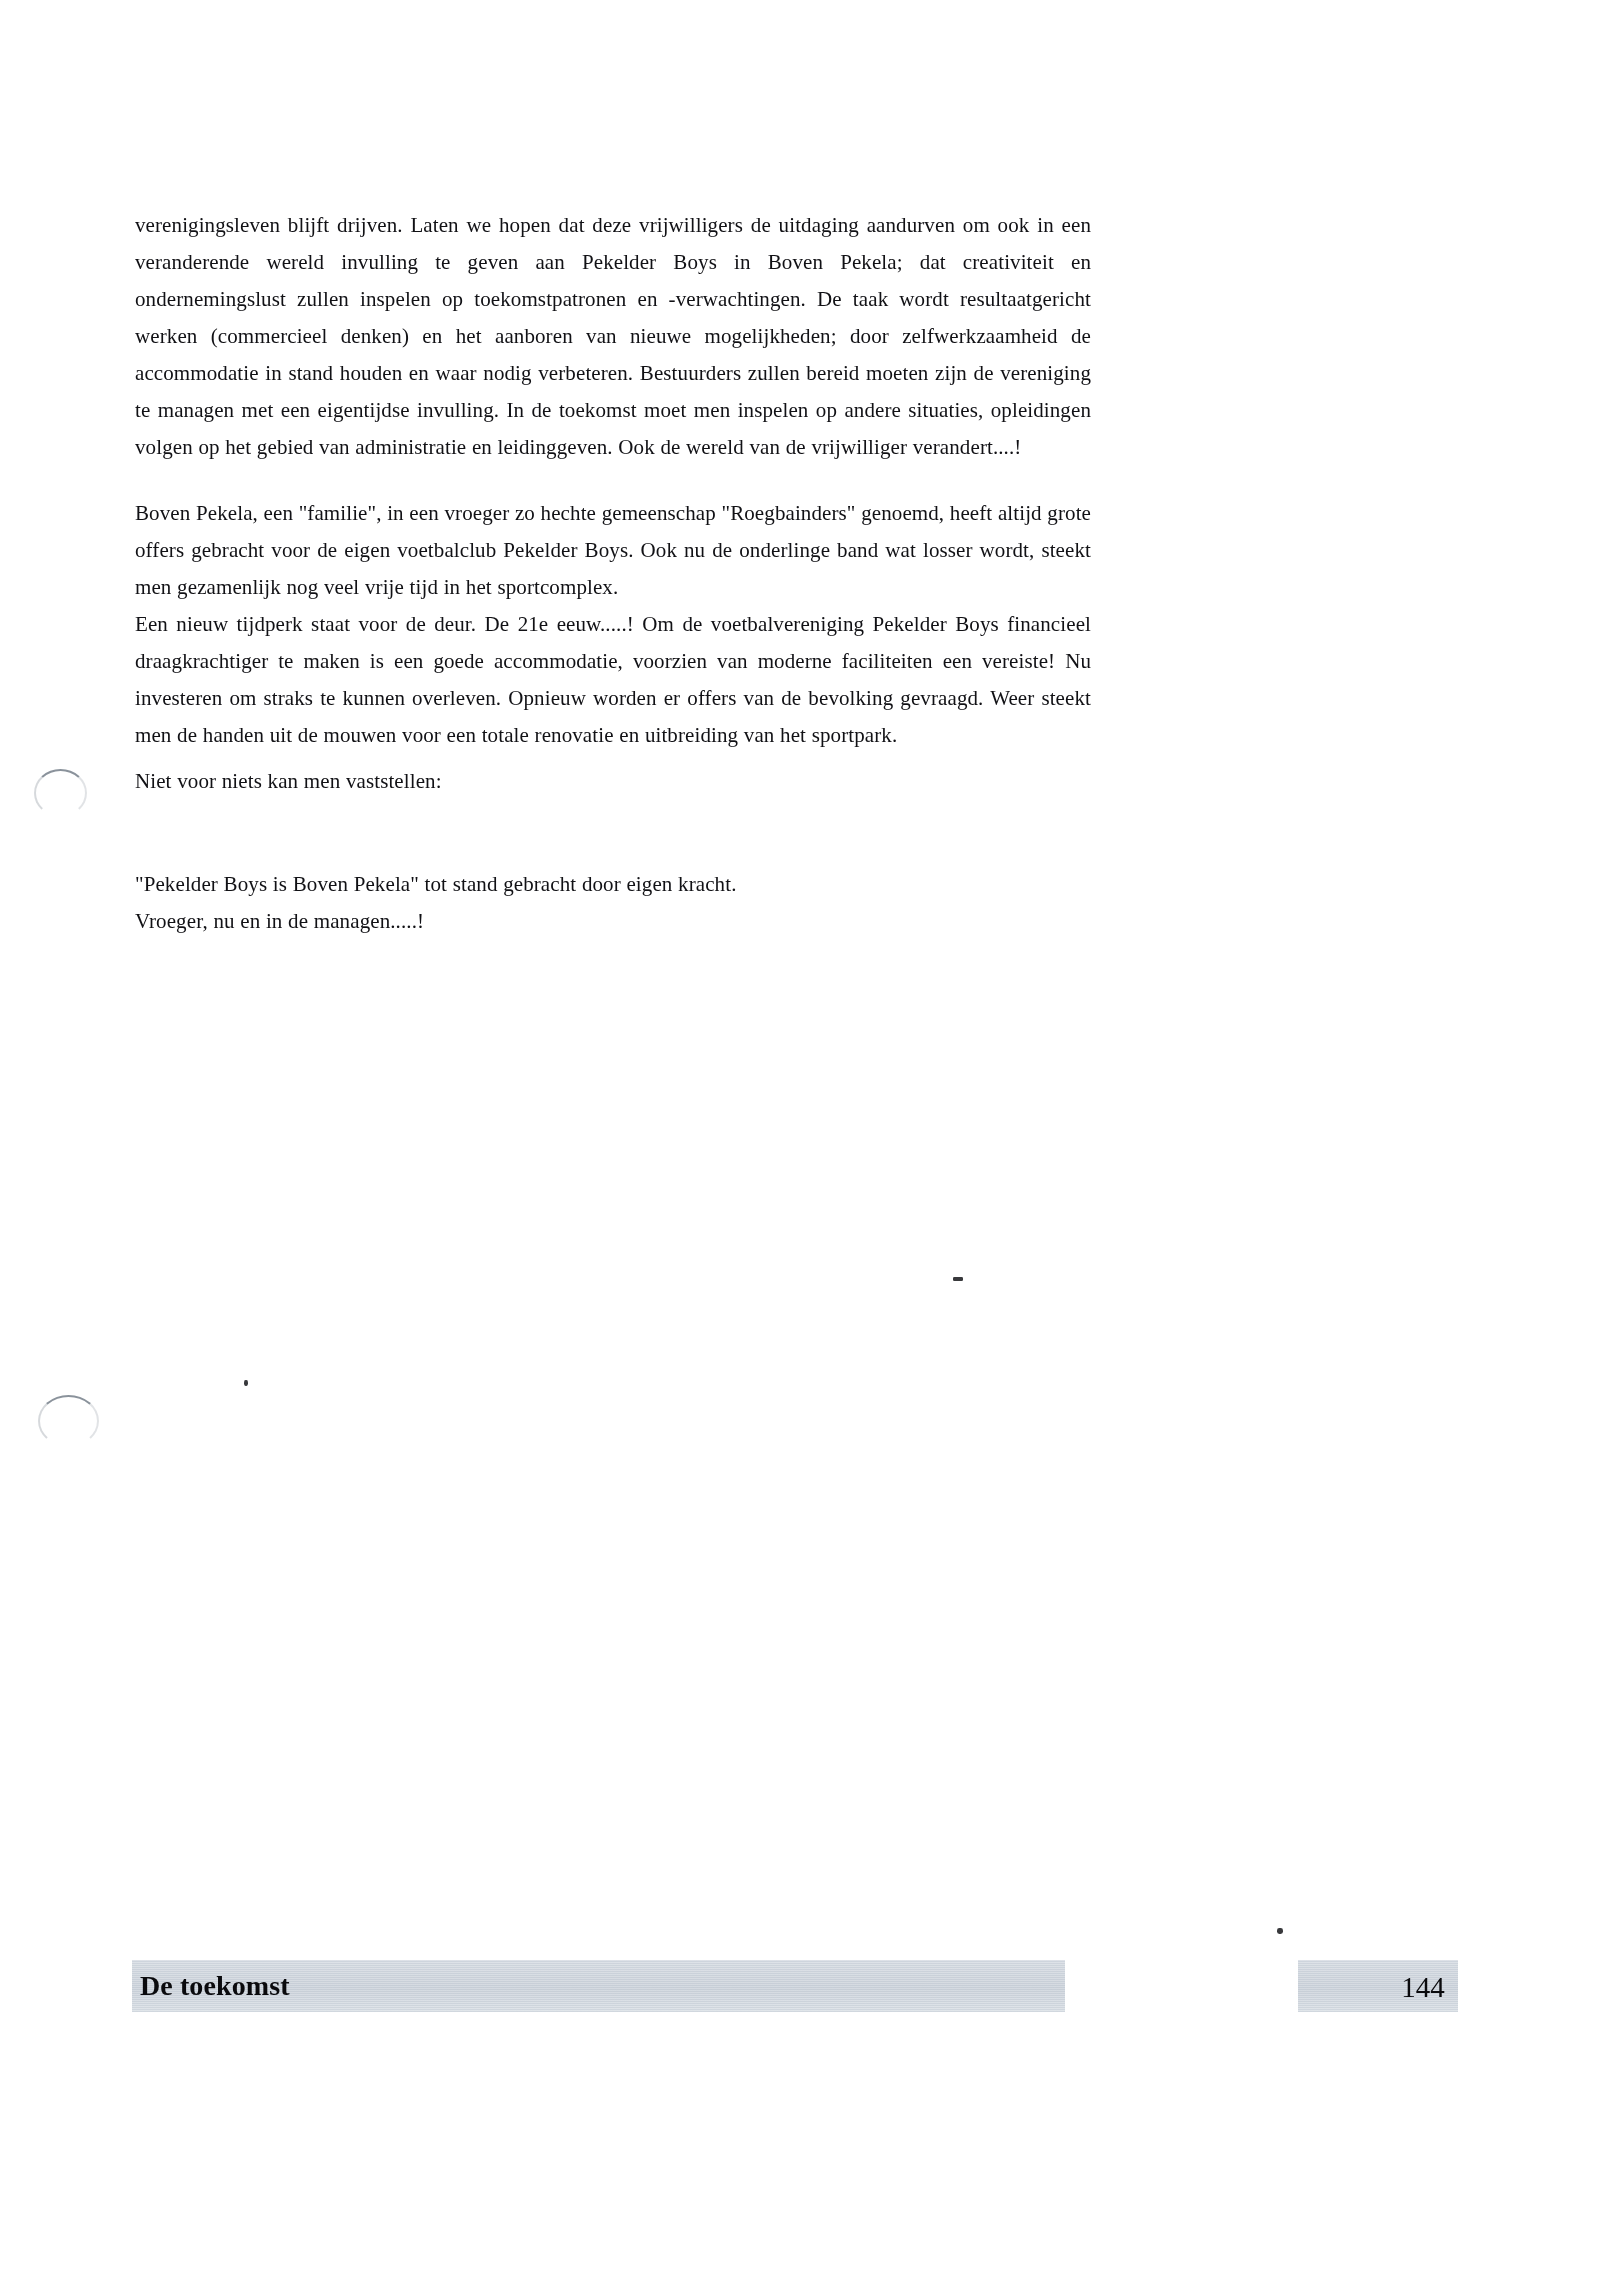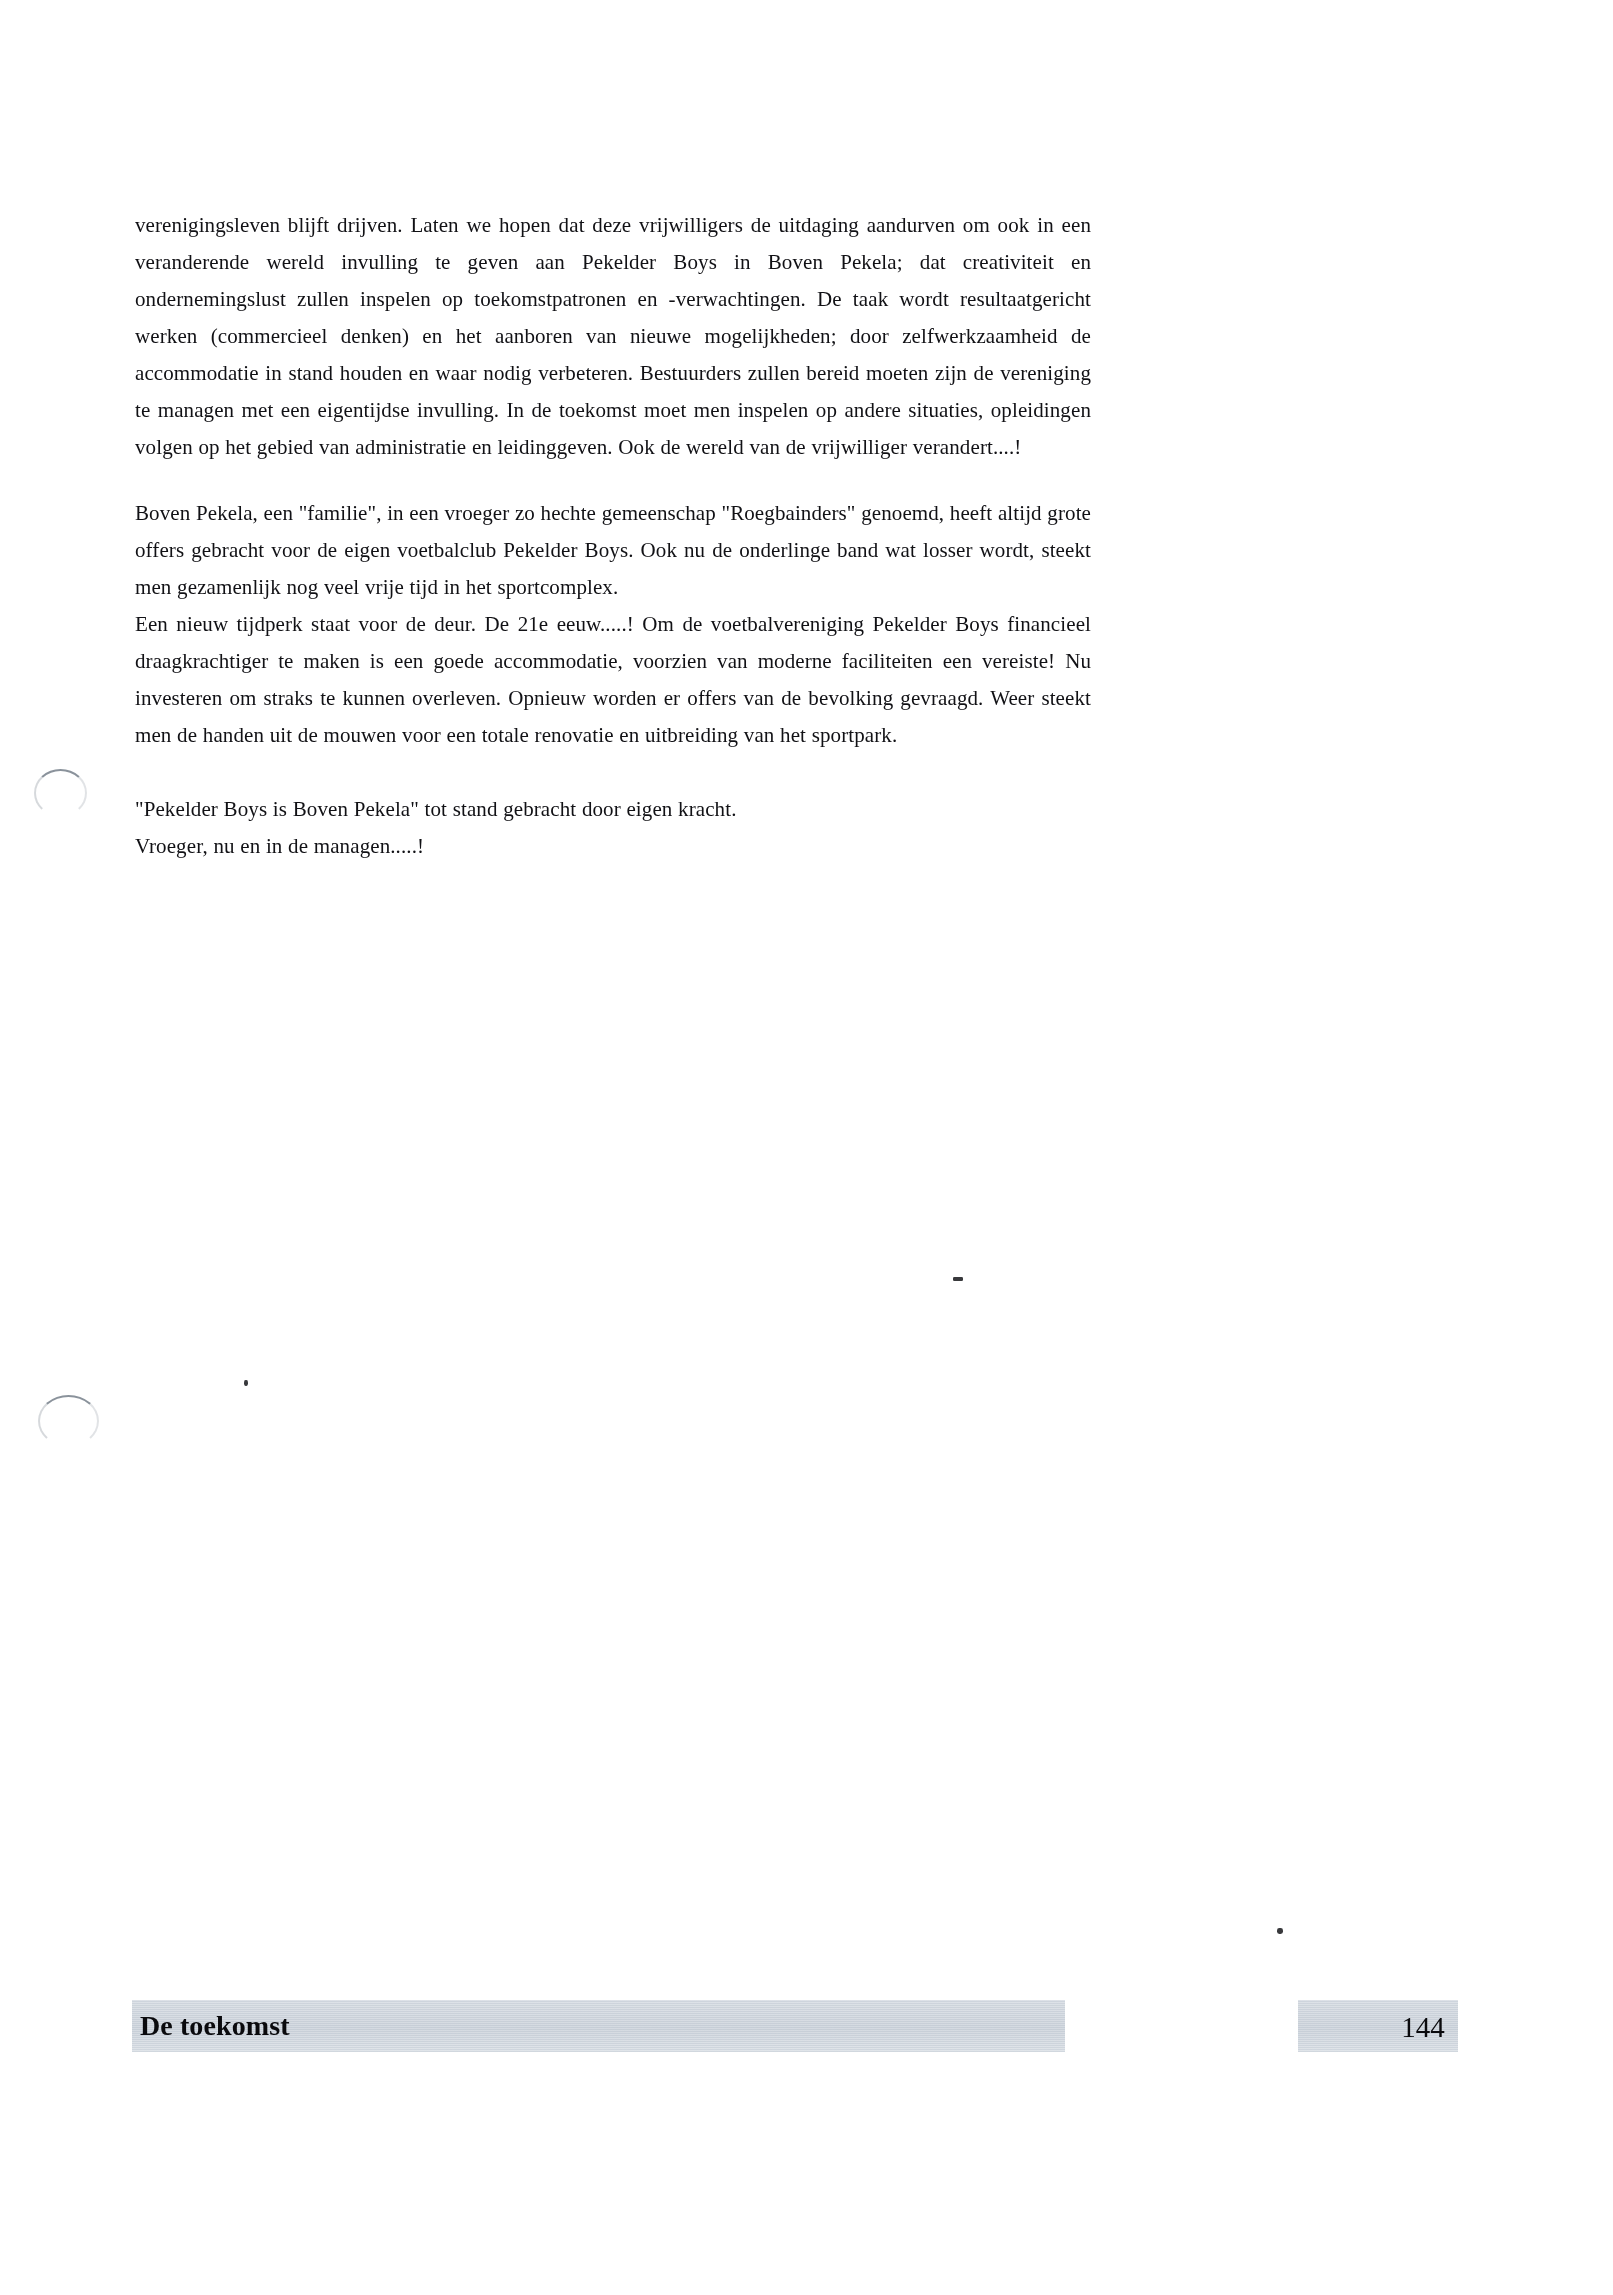--- a/index.html
+++ b/index.html
@@ -44,21 +44,21 @@
 
   
   .para.tight { margin-top: 0; margin-bottom: 0; }
 
   .spacer-line { height: 37px; }
 
   
   .footer {
     position: absolute;
     left: 0;
-    top: 2000px;
+    top: 1960px;
     width: 1538px;
     height: 53px;
   }
 
   .footer-bar {
     position: absolute;
     top: 0;
     height: 52px;
     background:
       repeating-linear-gradient(
@@ -141,20 +141,21 @@
   <div class="speck speck-dot-b"></div>
 
   <div class="text-column">
 
     <p class="para">verenigingsleven blijft drijven. Laten we hopen dat deze vrijwilligers de uitdaging aandurven om ook in een veranderende wereld invulling te geven aan Pekelder Boys in Boven Pekela; dat creativiteit en ondernemingslust zullen inspelen op toekomstpatronen en -verwachtingen. De taak wordt resultaatgericht werken (commercieel denken) en het aanboren van nieuwe mogelijkheden; door zelfwerkzaamheid de accommodatie in stand houden en waar nodig verbeteren. Bestuurders zullen bereid moeten zijn de vereniging te managen met een eigentijdse invulling. In de toekomst moet men inspelen op andere situaties, opleidingen volgen op het gebied van administratie en leidinggeven. Ook de wereld van de vrijwilliger verandert....!</p>
 
     <p class="para tight">Boven Pekela, een "familie", in een vroeger zo hechte gemeenschap "Roegbainders" genoemd, heeft altijd grote offers gebracht voor de eigen voetbalclub Pekelder Boys. Ook nu de onderlinge band wat losser wordt, steekt men gezamenlijk nog veel vrije tijd in het sportcomplex.</p>
 
     <p class="para tight">Een nieuw tijdperk staat voor de deur. De 21e eeuw.....! Om de voetbalvereniging Pekelder Boys financieel draagkrachtiger te maken is een goede accommodatie, voorzien van moderne faciliteiten een vereiste! Nu investeren om straks te kunnen overleven. Opnieuw worden er offers van de bevolking gevraagd. Weer steekt men de handen uit de mouwen voor een totale renovatie en uitbreiding van het sportpark.</p>
 
+    <p class="para">Niet voor niets kan men vaststellen:</p>
 
     <div class="spacer-line"></div>
 
     <p class="para tight">"Pekelder Boys is Boven Pekela" tot stand gebracht door eigen kracht.</p>
 
     <p class="para tight">Vroeger, nu en in de managen.....!</p>
 
   </div>
 
   <div class="footer">

